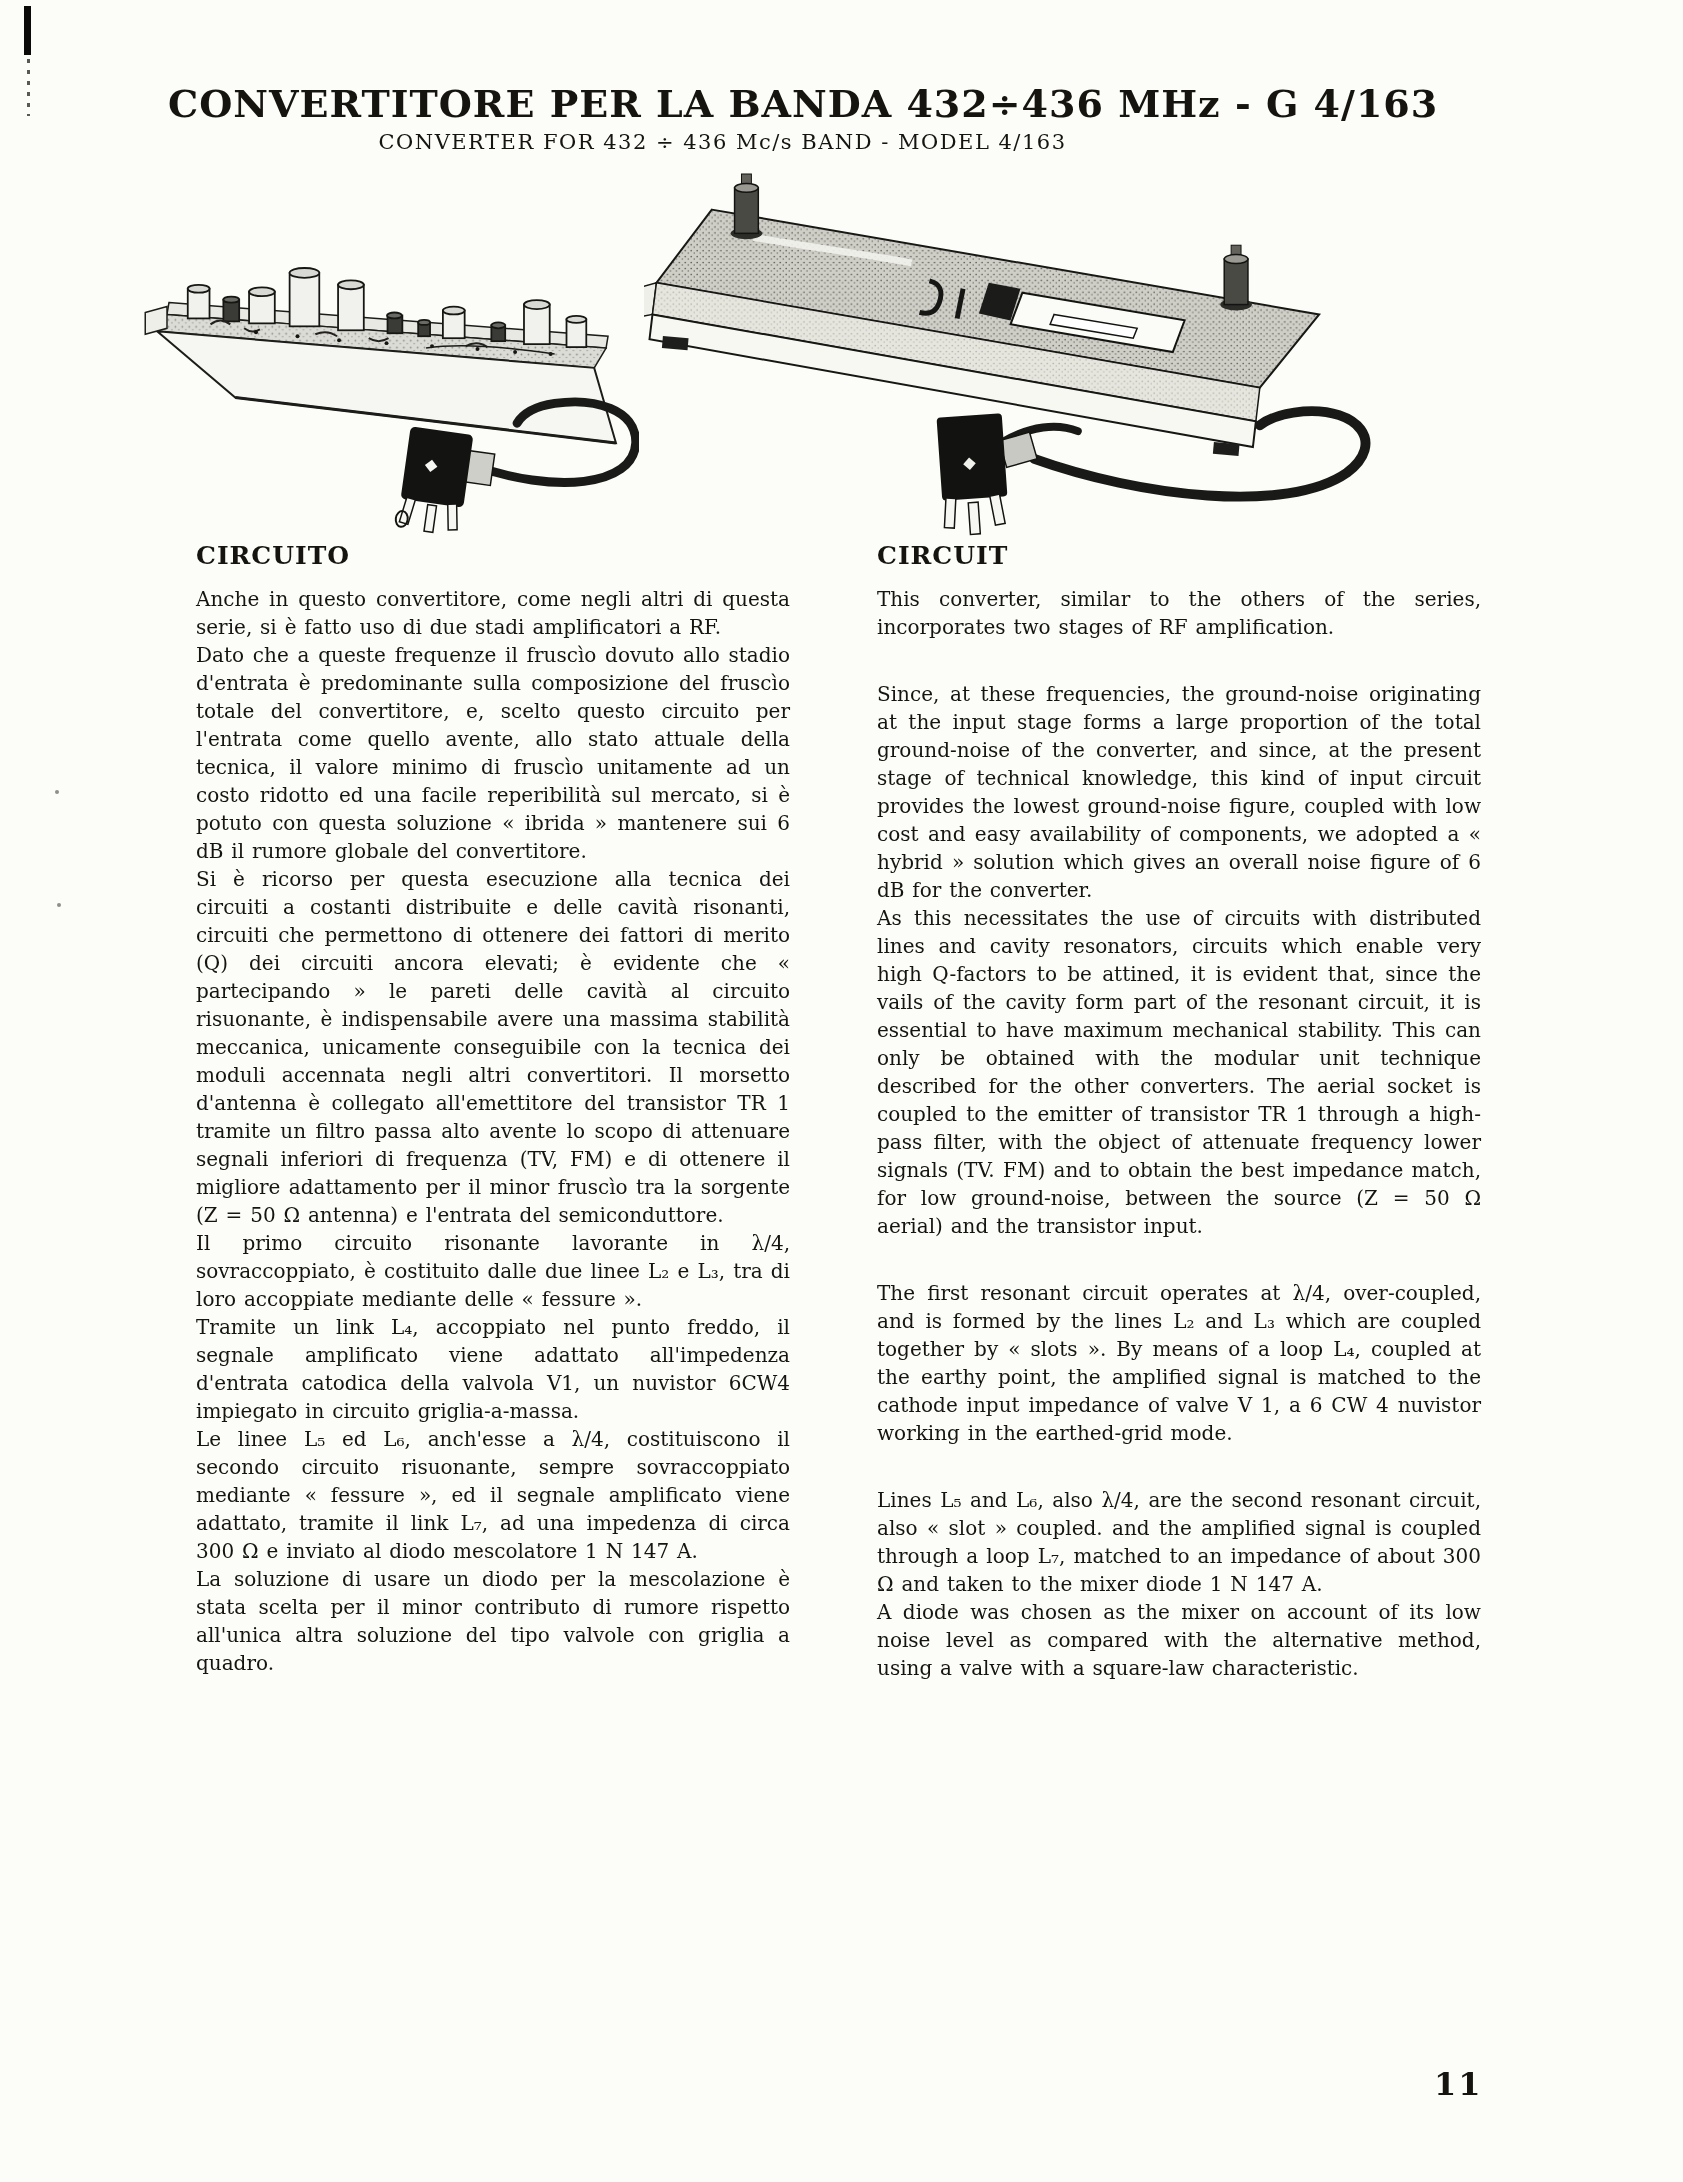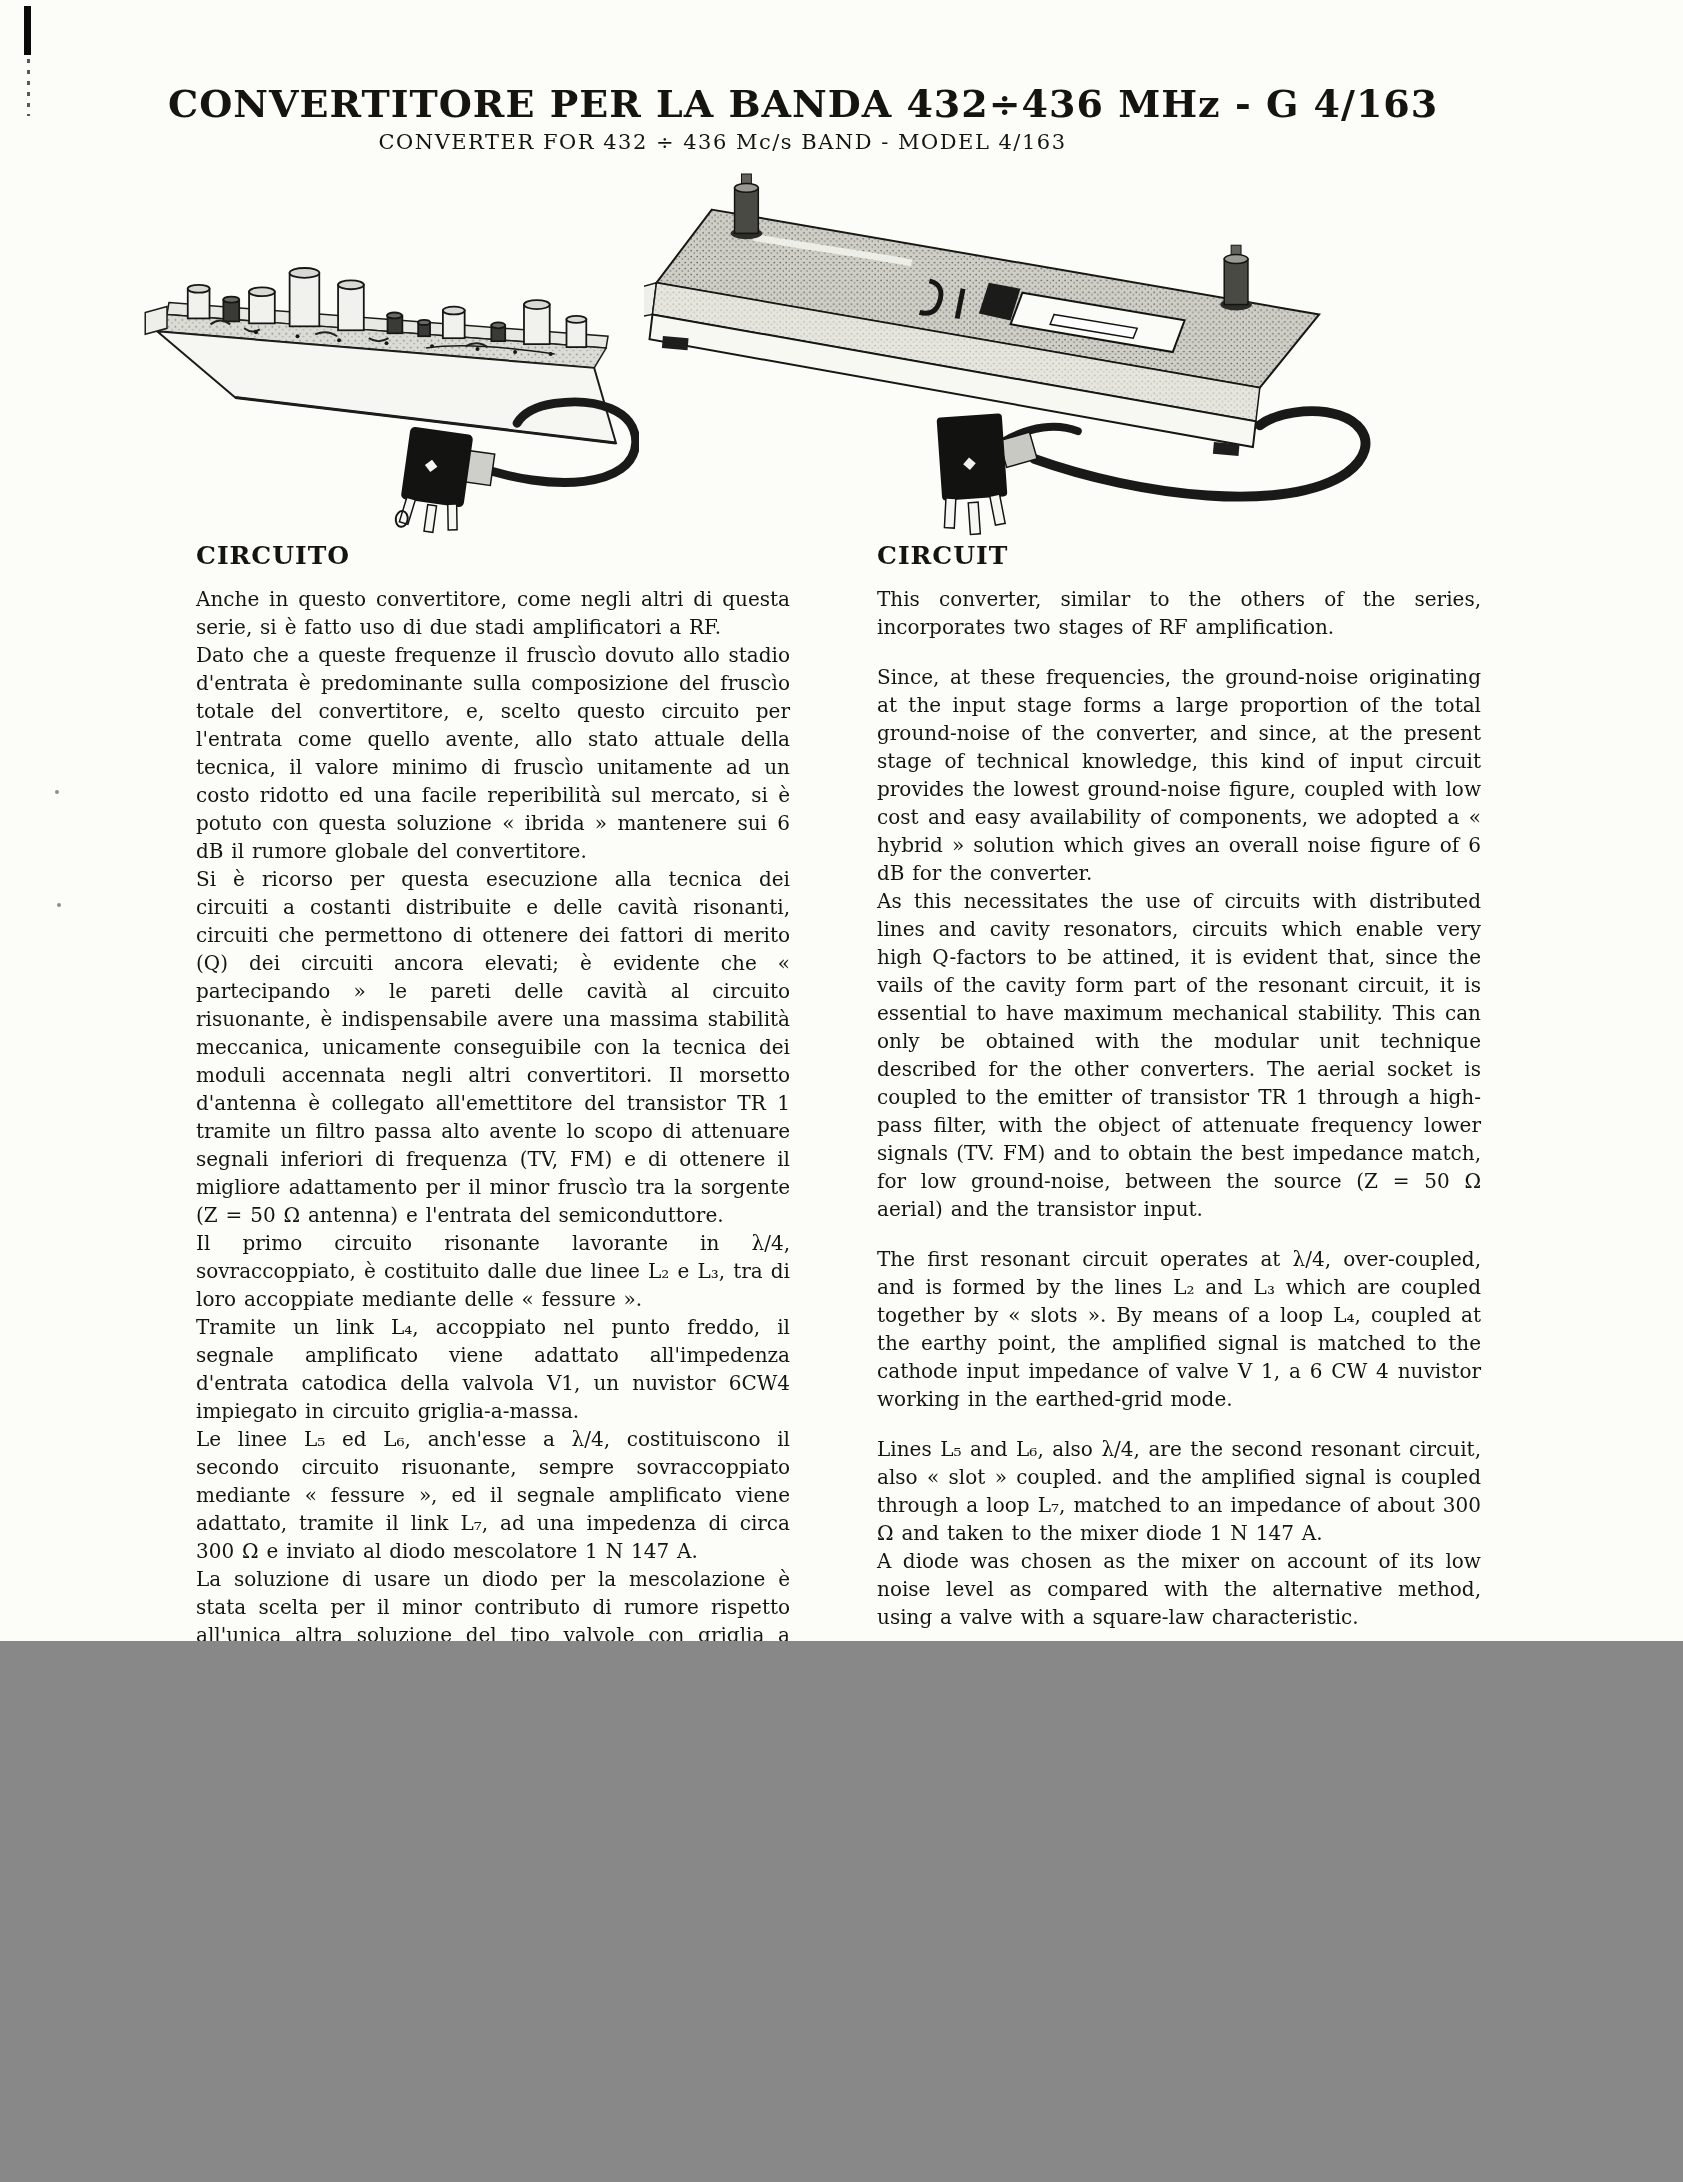--- a/index.html
+++ b/index.html
@@ -1,18 +1,18 @@
 <!DOCTYPE html>
 <html><head>
 <meta charset="utf-8">
 <style>
   html,body{margin:0;padding:0;background:#888;}
   .page{
     position:relative;
-    width:1683px;height:1641px;
+    width:1683px;height:2182px;
     background:#fcfcf8;
     overflow:hidden;
     font-family:"DejaVu Serif","Liberation Serif",serif;
     color:#15140f;
   }
   .reg-bar{position:absolute;left:24px;top:6px;width:7px;height:49px;background:#0a0a08;}
   .reg-dots{position:absolute;left:27px;top:59px;width:3px;height:57px;
     background:repeating-linear-gradient(#5a5852 0 4px,transparent 4px 11px);}
   .speck{position:absolute;width:4px;height:4px;border-radius:50%;background:#55534e;opacity:.65;}
   .speck.s1{left:55px;top:790px;}
@@ -32,21 +32,21 @@
   .col{position:absolute;top:541px;}
   .col-it{left:196px;width:594px;}
   .col-en{left:877px;width:604px;}
   .col h3{
     margin:0 0 15px 0;font-size:25px;font-weight:bold;letter-spacing:1px;
   }
   .col p.para{
     margin:0;text-align:justify;font-size:20px;line-height:28px;
     word-spacing:1.5px;
   }
-  .col p.para.gap{margin-top:22px;}
+  .col p.para.gap{margin-top:39px;}
   .page-number{
     position:absolute;left:1434px;top:2065px;width:69px;
     text-align:left;font-size:32px;font-weight:bold;letter-spacing:2px;
   }
 </style>
 </head>
 <body>
 
 <div class="page">
 

